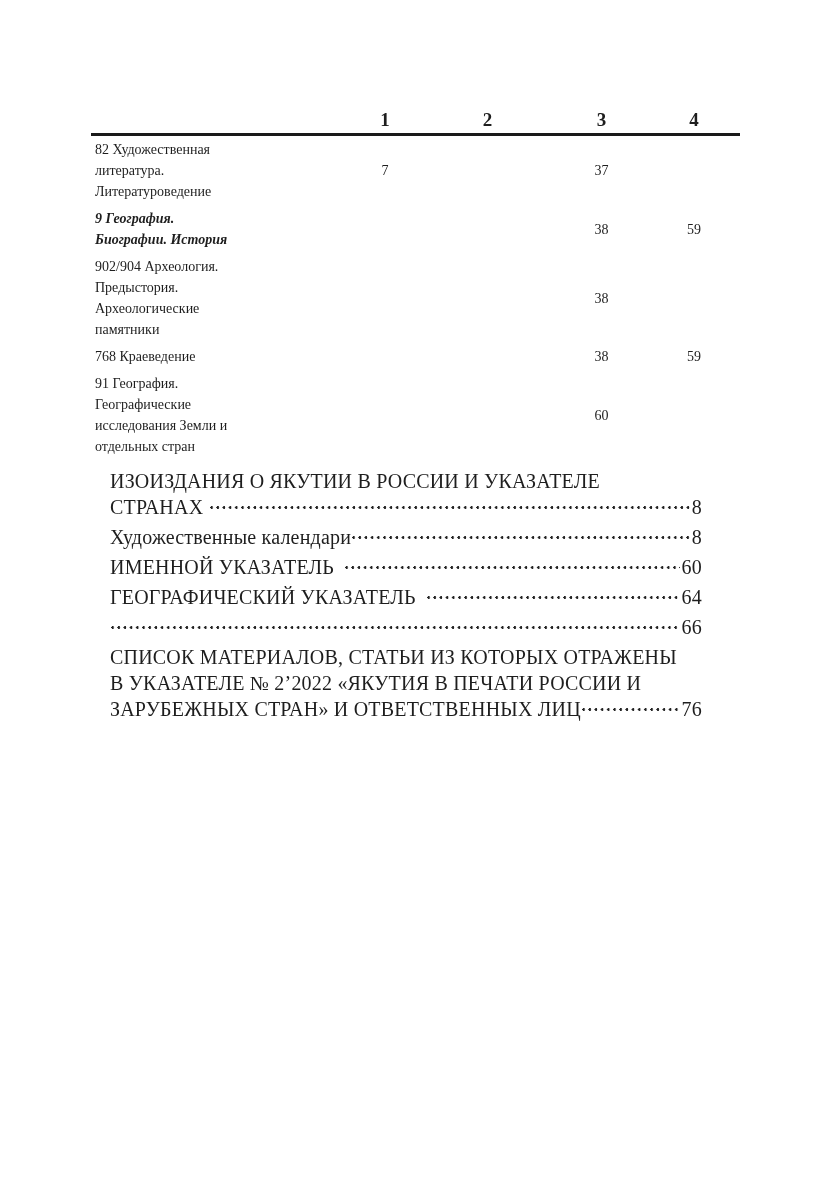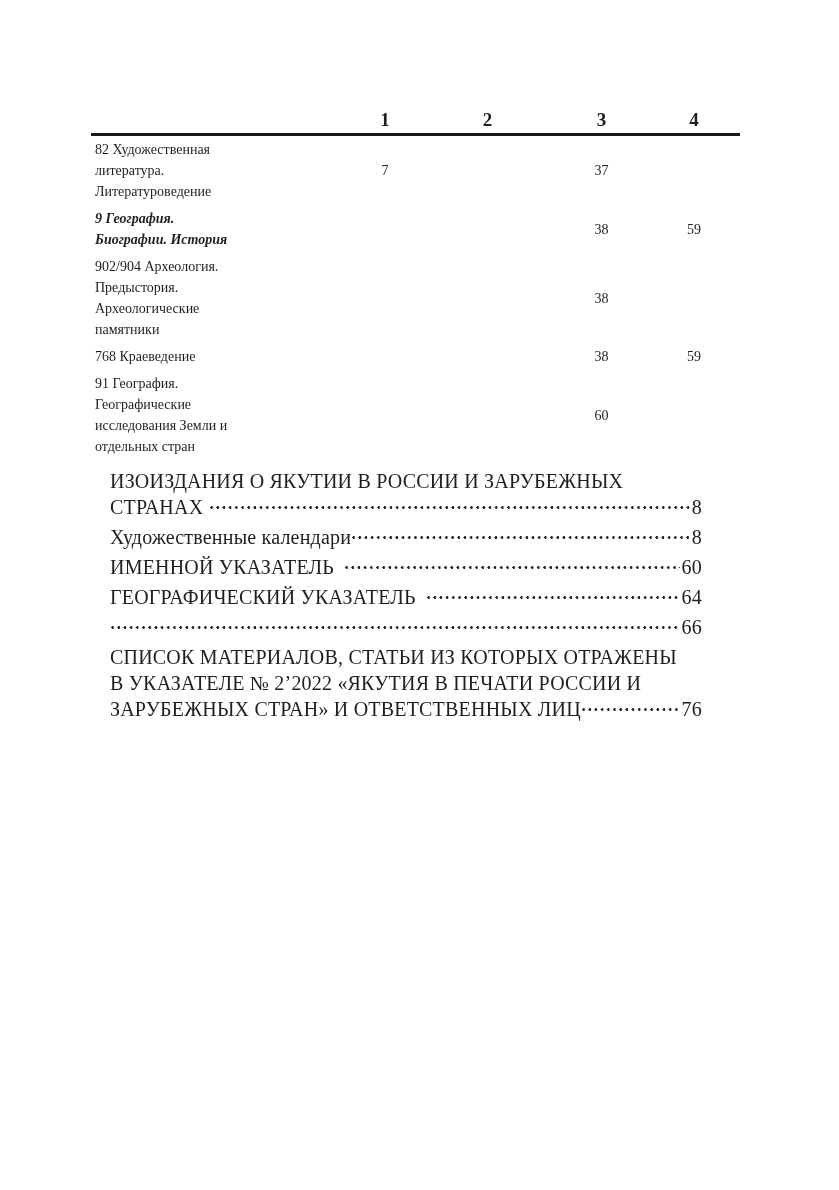--- a/index.html
+++ b/index.html
@@ -158,21 +158,21 @@
       <td class="cell-num"></td>
       <td class="cell-num">60</td>
       <td class="cell-num"></td>
     </tr>
   </tbody>
 </table>
 
 <div class="toc">
 
   <div class="toc-entry">
-    <div class="toc-pre">ИЗОИЗДАНИЯ О ЯКУТИИ В РОССИИ И ЗАРУБЕЖНЫХ</div>
+    <div class="toc-pre">ИЗОИЗДАНИЯ О ЯКУТИИ В РОССИИ И УКАЗАТЕЛЕ</div>
     <div class="toc-line">
       <span class="toc-text">СТРАНАХ </span>
       <span class="toc-leader"></span>
       <span class="toc-page">8</span>
     </div>
   </div>
 
   <div class="toc-entry">
 
     <div class="toc-line">

